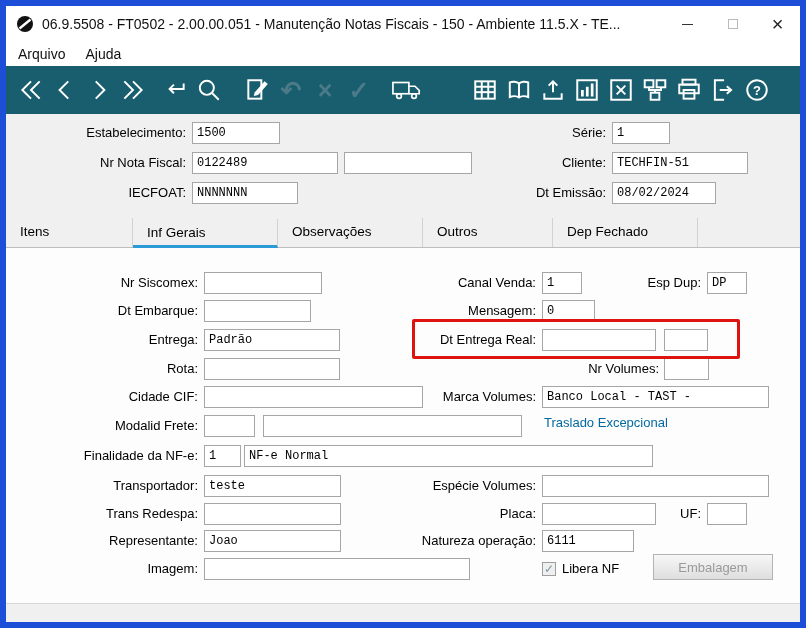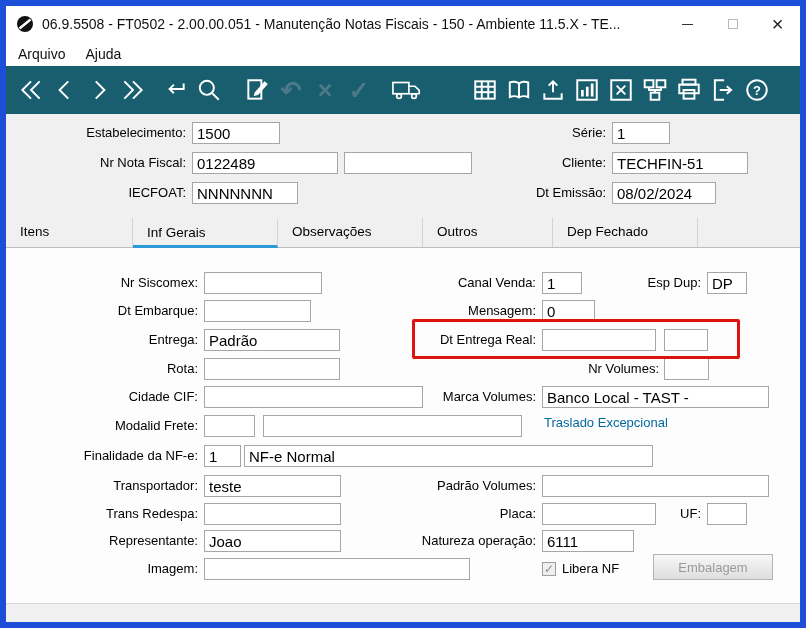--- a/index.html
+++ b/index.html
@@ -29,22 +29,22 @@
   .gap-s { margin-left:8px; } .gap-m { margin-left:14px; } .push-right { margin-left:auto; }
   
   .header-panel { flex:0 0 104px; position:relative; background:#f0f0f0; }
   .tabstrip { flex:0 0 29px; position:relative; background:#f0f0f0; border-bottom:1px solid #bdbdbd; display:flex; align-items:center; }
   .tab { font-size:13.5px; color:#000; padding:6px 0 0 14px; border-right:1px solid #d2d2d2; height:29px; }
   .tab.selected { border-bottom:3px solid #2b9ad6; margin-bottom:-1px; }
   .form-area { flex:0 0 355px; position:relative; background:#fdfdfd; }
   .statusbar { flex:1; background:#f0f0f0; border-top:1px solid #d8d8d8; }
   
   .lbl { position:absolute; text-align:right; font-size:13px; color:#000; height:22px; line-height:22px; white-space:nowrap; }
-  .fld { position:absolute; height:22px; border:1px solid #a6a6a6; background:#fff; font-size:15px;
-         color:#000; padding:0 4px; font-family:Liberation Sans, sans-serif; outline:none; }
+  .fld { position:absolute; height:22px; border:1px solid #a6a6a6; background:#fff; font-size:12px;
+         color:#000; padding:0 4px; font-family:Liberation Mono, monospace; outline:none; }
   .static-text { position:absolute; font-size:13px; color:#0369a1; height:22px; line-height:22px; }
   .red-box { position:absolute; border:3px solid #dd1310; border-radius:2px; pointer-events:none; z-index:5; }
   .checkbox { position:absolute; width:14px; height:14px; border:1px solid #9e9e9e; background:#efefef;
               display:flex; align-items:center; justify-content:center; font-size:12px; color:#7d97a2; }
   .cb-label { position:absolute; font-size:13px; height:16px; line-height:16px; color:#000; }
   .btn-disabled { position:absolute; height:26px; border:1px solid #b3b3b3; color:#9a9a9a; font-size:13px;
                   background:linear-gradient(#f7f7f7,#dedede); display:flex; align-items:center; justify-content:center; }
 </style>
 </head>
 <body>
@@ -257,21 +257,21 @@
     <input class="fld" style="left: 198px; top: 167px; width: 51px;" value="">
     <input class="fld" style="left: 257px; top: 167px; width: 259px;" value="">
     <span class="static-text" style="left:538px;top:164px">Traslado Excepcional</span>
 
     <span class="lbl" style="left:0;width:192px;top:197px">Finalidade da NF-e:</span>
     <input class="fld" style="left: 198px; top: 197px; width: 37px;" value="1">
     <input class="fld" style="left: 238px; top: 197px; width: 409px;" value="NF-e Normal">
 
     <span class="lbl" style="left:0;width:192px;top:227px">Transportador:</span>
     <input class="fld" style="left: 198px; top: 227px; width: 137px;" value="teste">
-    <span class="lbl" style="left:340px;width:190px;top:227px">Padrão Volumes:</span>
+    <span class="lbl" style="left:340px;width:190px;top:227px">Espécie Volumes:</span>
     <input class="fld" style="left: 536px; top: 227px; width: 227px;" value="">
 
     <span class="lbl" style="left:0;width:192px;top:255px">Trans Redespa:</span>
     <input class="fld" style="left: 198px; top: 255px; width: 137px;" value="">
     <span class="lbl" style="left:340px;width:190px;top:255px">Placa:</span>
     <input class="fld" style="left: 536px; top: 255px; width: 114px;" value="">
     <span class="lbl" style="left:645px;width:50px;top:255px">UF:</span>
     <input class="fld" style="left: 701px; top: 255px; width: 40px;" value="">
 
     <span class="lbl" style="left:0;width:192px;top:282px">Representante:</span>

